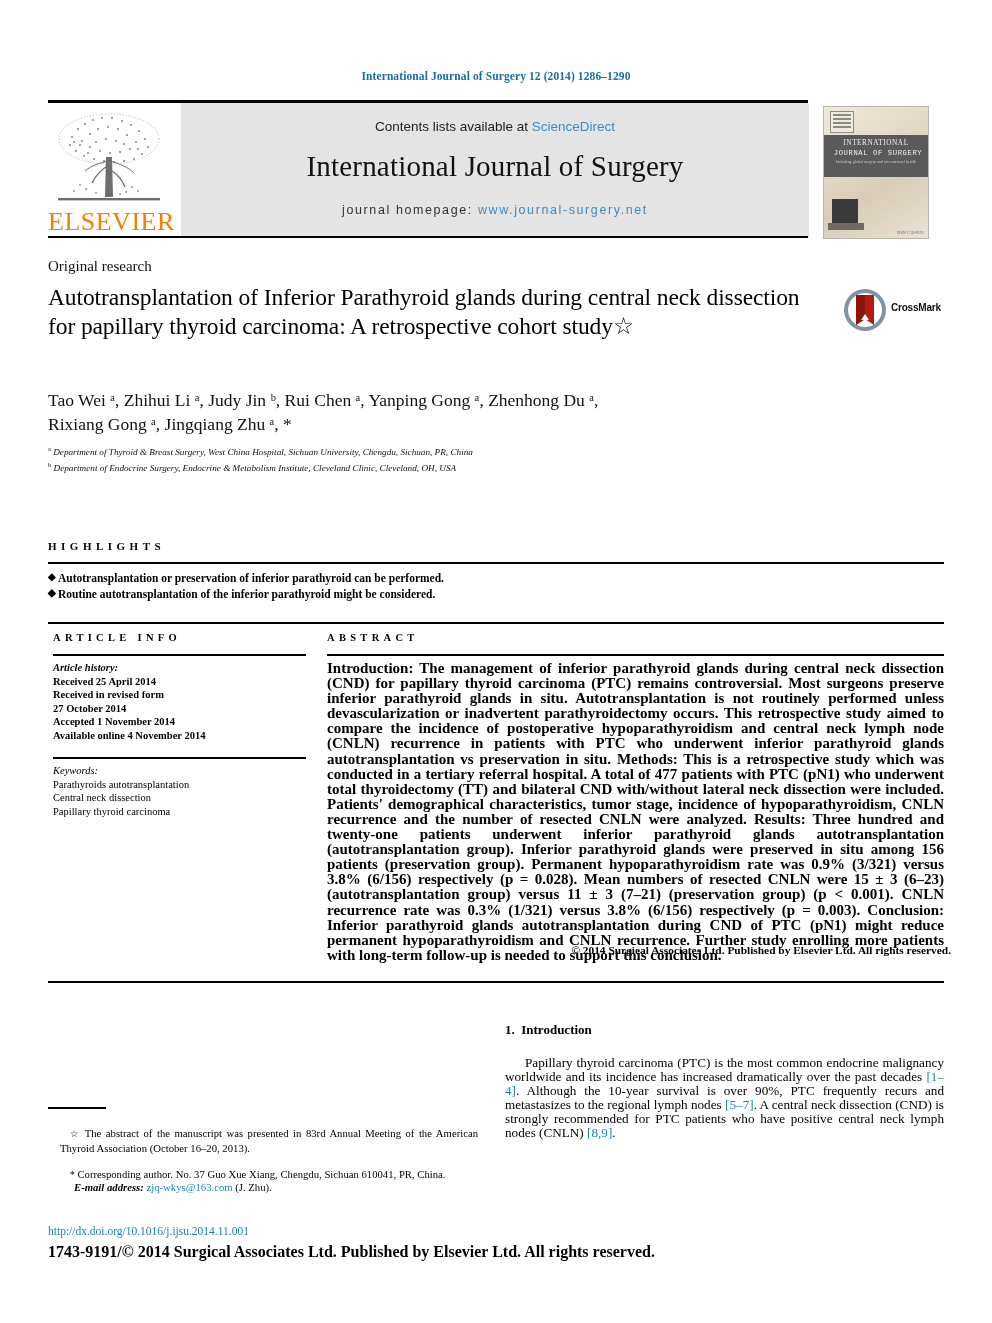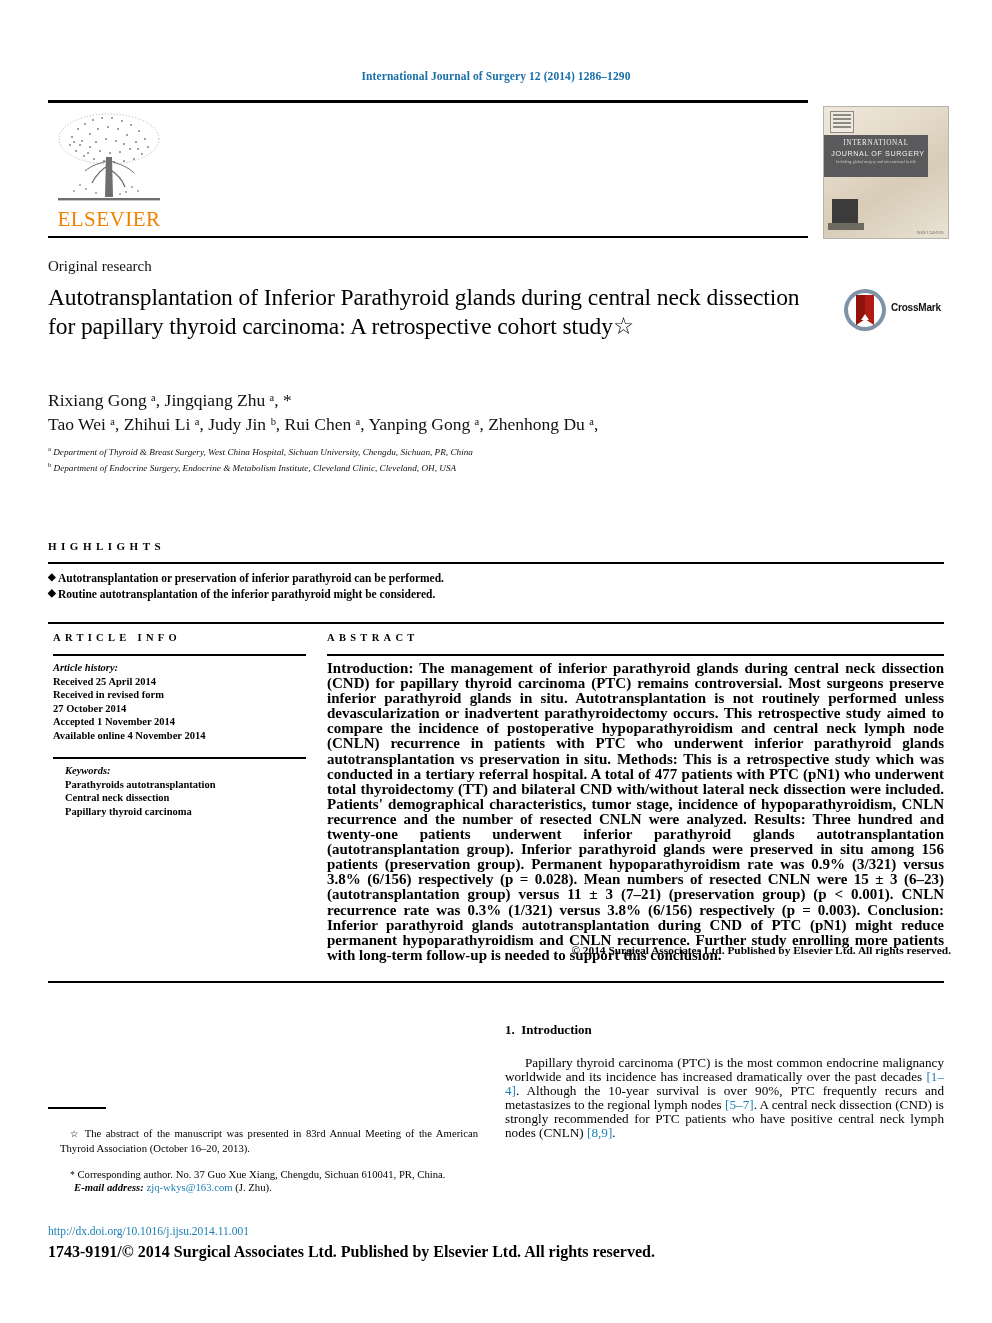--- a/index.html
+++ b/index.html
@@ -29,21 +29,21 @@
   .mast-body { position:relative; height:135px; }
 
   .elsevier-logo {
     position:absolute; left:0; top:6px; width:122px; height:130px;
   }
   .els-tree { position:absolute; left:4px; top:0; width:114px; height:98px; }
   .els-word {
     position:absolute; left:0; top:98px; width:122px;
     text-align:center;
     font-family:"Liberation Serif", serif;
-    font-size:21px; letter-spacing:0.5px;
+    font-size:26px; letter-spacing:0.5px;
     color:#f08000; font-weight:400;
   }
 
   .mast-center {
     position:absolute; left:133px; top:0; width:628px; height:135px;
     background:#e4e4e4;
   }
   .contents-line {
     position:absolute; left:0; top:16px; width:628px; text-align:center;
     font-family:"Liberation Sans", sans-serif; font-size:13.5px; color:#222;
@@ -59,34 +59,33 @@
     font-family:"Liberation Sans", sans-serif; font-size:12.5px; color:#333;
     letter-spacing:1.6px;
   }
   .homepage-line .url { color:#3c8dc5; }
 
   .cover-thumb {
     position:absolute; left:775px; top:3px; width:104px; height:131px;
     border:1px solid #b9b4aa;
     background:linear-gradient(150deg,#efe8dc 0%,#e6dccb 30%,#d8ccb7 60%,#e9e2d4 100%);
     overflow:hidden;
-    padding-left:20px;
   }
   .cover-band {
     position:absolute; left:0; top:28px; width:104px; height:42px;
     background:#5a5a5c;
   }
   .cover-band-t1 {
     position:absolute; left:0; top:4px; width:104px; text-align:center;
     font-family:"Liberation Serif", serif; font-size:7.2px; color:#f3f1ee;
     letter-spacing:0.6px;
   }
   .cover-band-t2 {
     position:absolute; left:0; top:14px; width:108px; text-align:center;
-    font-family:Liberation Sans, sans-serif; font-size:7.2px; color:#f3f1ee;
+    font-family:Liberation Mono, monospace; font-size:7.2px; color:#f3f1ee;
     letter-spacing:0.6px;
   }
   .cover-band-t3 {
     position:absolute; left:0; top:25px; width:104px; text-align:center;
     font-family:"Liberation Serif", serif; font-size:3.6px; color:#d7d2c9;
     letter-spacing:0.2px; line-height:5px;
   }
   .cover-tl {
     position:absolute; left:6px; top:4px; width:22px; height:20px;
     border:1px solid #8d8a84; background:#efeae0;
@@ -166,21 +165,21 @@
   .info-hist {
     position:absolute; left:53px; top:661px; width:258px;
     font-family:"Liberation Serif", serif; font-size:10.5px; line-height:13.6px;
     font-weight:bold; color:#000;
   }
   .info-hist .it { font-style:italic; }
   .info-rule2 { position:absolute; left:53px; top:757px; width:253px; height:2px; background:#000; }
   .info-kw {
     position:absolute; left:53px; top:764px; width:258px;
     font-family:"Liberation Serif", serif; font-size:10.5px; line-height:13.6px;
-    font-weight:bold; color:#000;margin-left:12px;
+    font-weight:normal; color:#000;
   }
   .info-kw .it { font-style:italic; }
 
   .abs-head {
     position:absolute; left:327px; top:632px;
     font-family:"Liberation Serif", serif; font-size:10.5px; font-weight:bold;
     letter-spacing:4.3px; color:#000;
   }
   .abs-rule { position:absolute; left:327px; top:654px; width:617px; height:2px; background:#000; }
   .abstract {
@@ -305,20 +304,31 @@
                 <circle cx="74" cy="83" r="1"></circle>
               <circle cx="44" cy="84" r="1"></circle>
                 <circle cx="68" cy="85" r="1"></circle>
             </g>
             <rect x="6" y="89" width="102" height="2.4"></rect>
           </g>
         </svg>
         <div class="els-word">ELSEVIER</div>
       </div>
 
+      <div class="mast-center">
+        <div class="contents-line">
+          <span>Contents lists available at</span>
+          <span class="sd">ScienceDirect</span>
+        </div>
+        <div class="journal-title">International Journal of Surgery</div>
+        <div class="homepage-line">
+          <span>journal homepage:</span>
+          <span class="url">www.journal-surgery.net</span>
+        </div>
+      </div>
 
       <div class="cover-thumb">
         <div class="cover-tl">
             <i></i>
             <i></i>
             <i></i>
             <i></i>
           </div>
         <div class="cover-band">
           <div class="cover-band-t1">INTERNATIONAL</div>
@@ -344,22 +354,22 @@
       <circle cx="22" cy="22" r="21" fill="#7e94a6"></circle>
       <circle cx="22" cy="22" r="17" fill="#ffffff"></circle>
       <path d="M13 7 L31 7 L31 37 L22 31 L13 37 Z" fill="#b01c14"></path>
       <path d="M13 7 L22 7 L22 31 L13 37 Z" fill="#8f130c"></path>
       <path d="M22 26 L26 32 L18 32 Z" fill="#ffffff"></path>
     </svg>
     <div class="cm-word">CrossMark</div>
   </div>
 
   <div class="authors">
+    <div>Tao Wei ᵃ, Zhihui Li ᵃ, Judy Jin ᵇ, Rui Chen ᵃ, Yanping Gong ᵃ, Zhenhong Du ᵃ,</div>
     <div>Rixiang Gong ᵃ, Jingqiang Zhu ᵃ, *</div>
-    <div>Tao Wei ᵃ, Zhihui Li ᵃ, Judy Jin ᵇ, Rui Chen ᵃ, Yanping Gong ᵃ, Zhenhong Du ᵃ,</div>
   </div>
 
   <div class="affils">
     <div><sup>a</sup> <span>Department of Thyroid &amp; Breast Surgery, West China Hospital, Sichuan University, Chengdu, Sichuan, PR, China</span></div>
     <div><sup>b</sup> <span>Department of Endocrine Surgery, Endocrine &amp; Metabolism Institute, Cleveland Clinic, Cleveland, OH, USA</span></div>
   </div>
 
   <div class="hl-head">HIGHLIGHTS</div>
   <div class="hl-rule-top"></div>
   <div class="hl-list">

